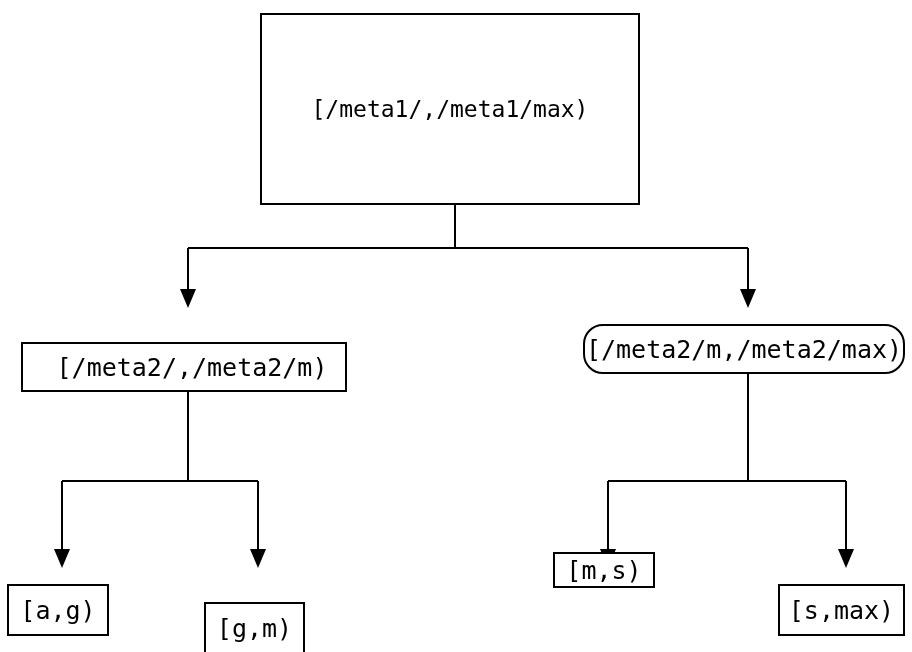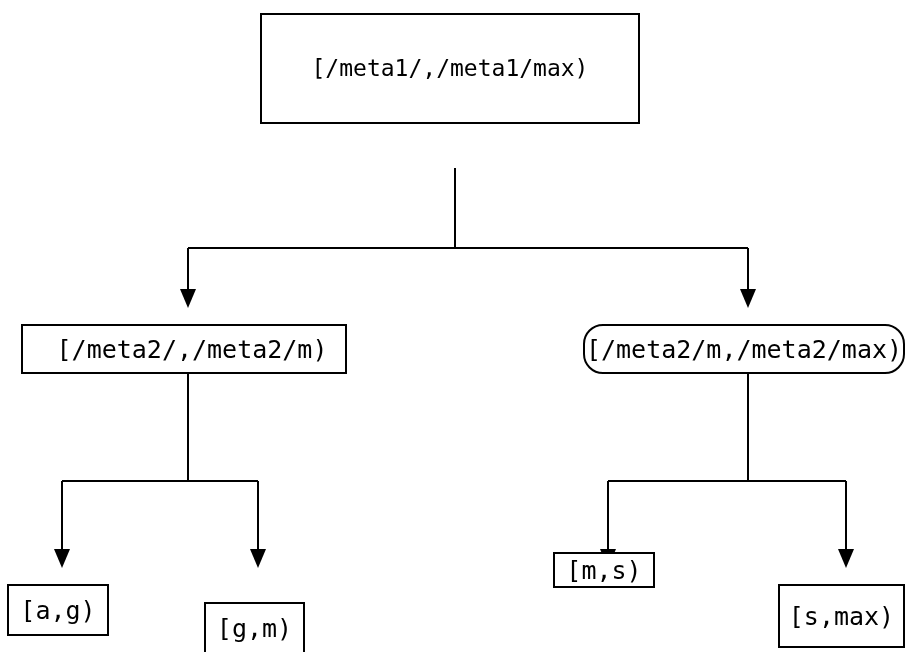--- a/index.html
+++ b/index.html
@@ -28,27 +28,27 @@
     box-sizing: border-box;
     background: #ffffff;
     border: 2px solid #000000;
     display: flex;
     align-items: center;
     justify-content: center;
     font-size: 25px;
     line-height: 1;
     white-space: nowrap;
   }
-  #node-root       { left: 260px; top: 13px;  width: 380px; height: 111px; font-size: 23px; }
-  #node-left-child { left: 21px;  top: 324px; width: 326px; height: 50px; padding-left: 16px; }
+  #node-root       { left: 260px; top: 13px;  width: 380px; height: 192px; font-size: 23px; }
+  #node-left-child { left: 21px;  top: 342px; width: 326px; height: 50px; padding-left: 16px; }
   #node-right-child{ left: 583px; top: 324px; width: 322px; height: 50px; border-radius: 20px; }
   #node-leaf-ag    { left: 7px;   top: 584px; width: 102px; height: 52px; }
   #node-leaf-gm    { left: 204px; top: 584px; width: 101px; height: 52px; margin-top: 18px; }
   #node-leaf-ms    { left: 553px; top: 552px; width: 102px; height: 36px; }
-  #node-leaf-smax  { left: 778px; top: 584px; width: 127px; height: 64px; }
+  #node-leaf-smax  { left: 778px; top: 584px; width: 127px; height: 52px; }
 </style>
 </head>
 <body>
 
 <div id="canvas">
 
   <svg id="edges" viewBox="0 0 912 652" xmlns="http://www.w3.org/2000/svg">
     <g stroke="#000000" stroke-width="2" fill="none">
 
       <path d="M455 168 V248"></path>

